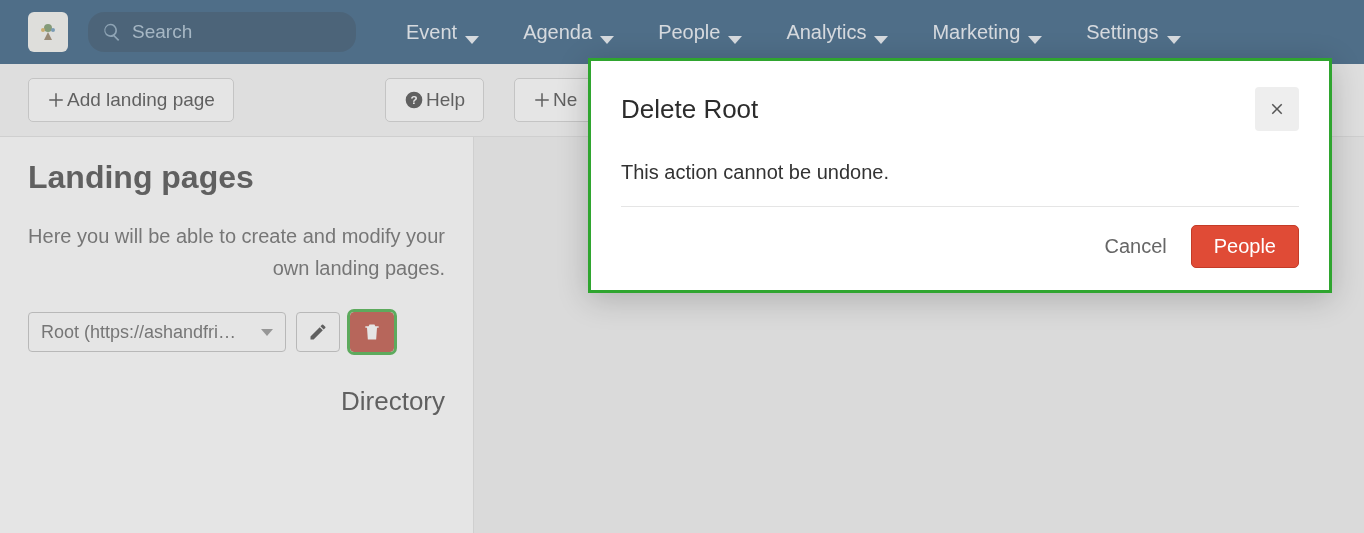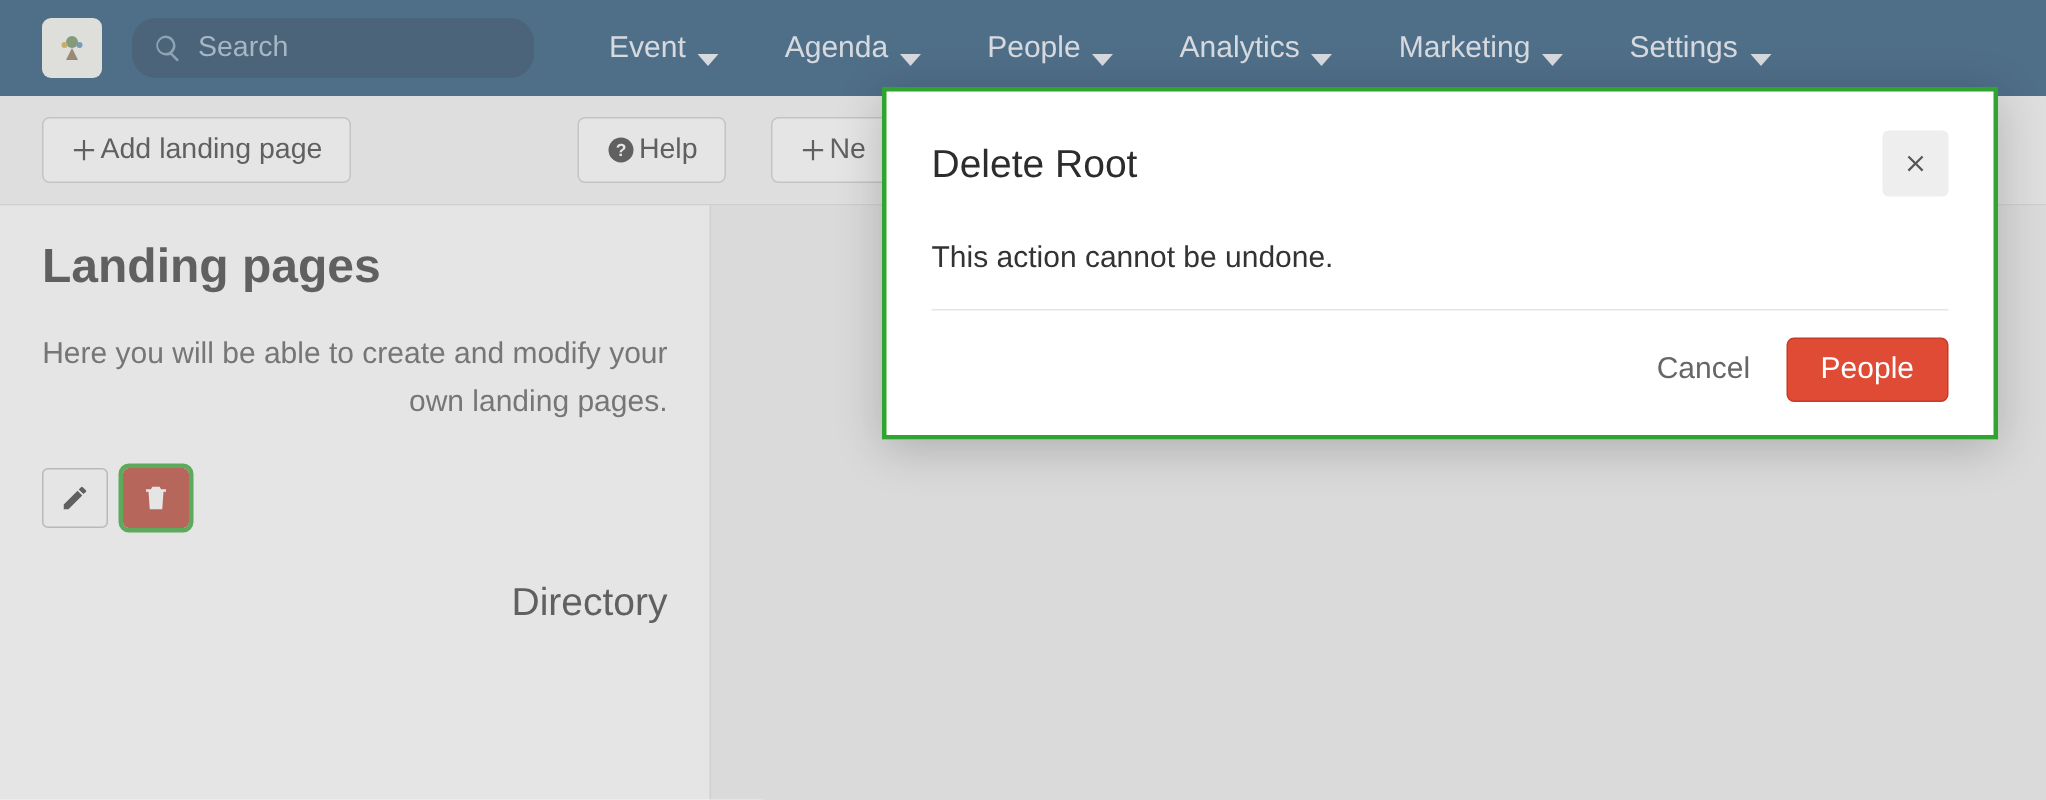--- a/index.html
+++ b/index.html
@@ -239,20 +239,24 @@
       <span>Ne</span>
     </button>
   </div>
 </div>
 
 <div class="main">
   <div class="sidebar">
     <h1>Landing pages</h1>
     <p>Here you will be able to create and modify your own landing pages.</p>
     <div class="root-row">
+      <div class="root-select">
+        <span>Root (https://ashandfri…</span>
+        <span class="tri"></span>
+      </div>
       <div class="icon-btn">
         <svg width="20" height="20" viewBox="0 0 24 24" fill="#333">
             <path d="M3 17.25V21h3.75l11.06-11.06-3.75-3.75L3 17.25zm17.71-10.04a1 1 0 000-1.41l-2.5-2.5a1 1 0 00-1.41 0l-1.84 1.84 3.75 3.75 2-1.68z"></path>
           </svg>
       </div>
       <div class="icon-btn danger">
         <svg width="20" height="20" viewBox="0 0 24 24" fill="#fff">
             <path d="M6 7h12l-1 14H7L6 7zm3-4h6l1 2h4v2H4V5h4l1-2z"></path>
           </svg>
       </div>

